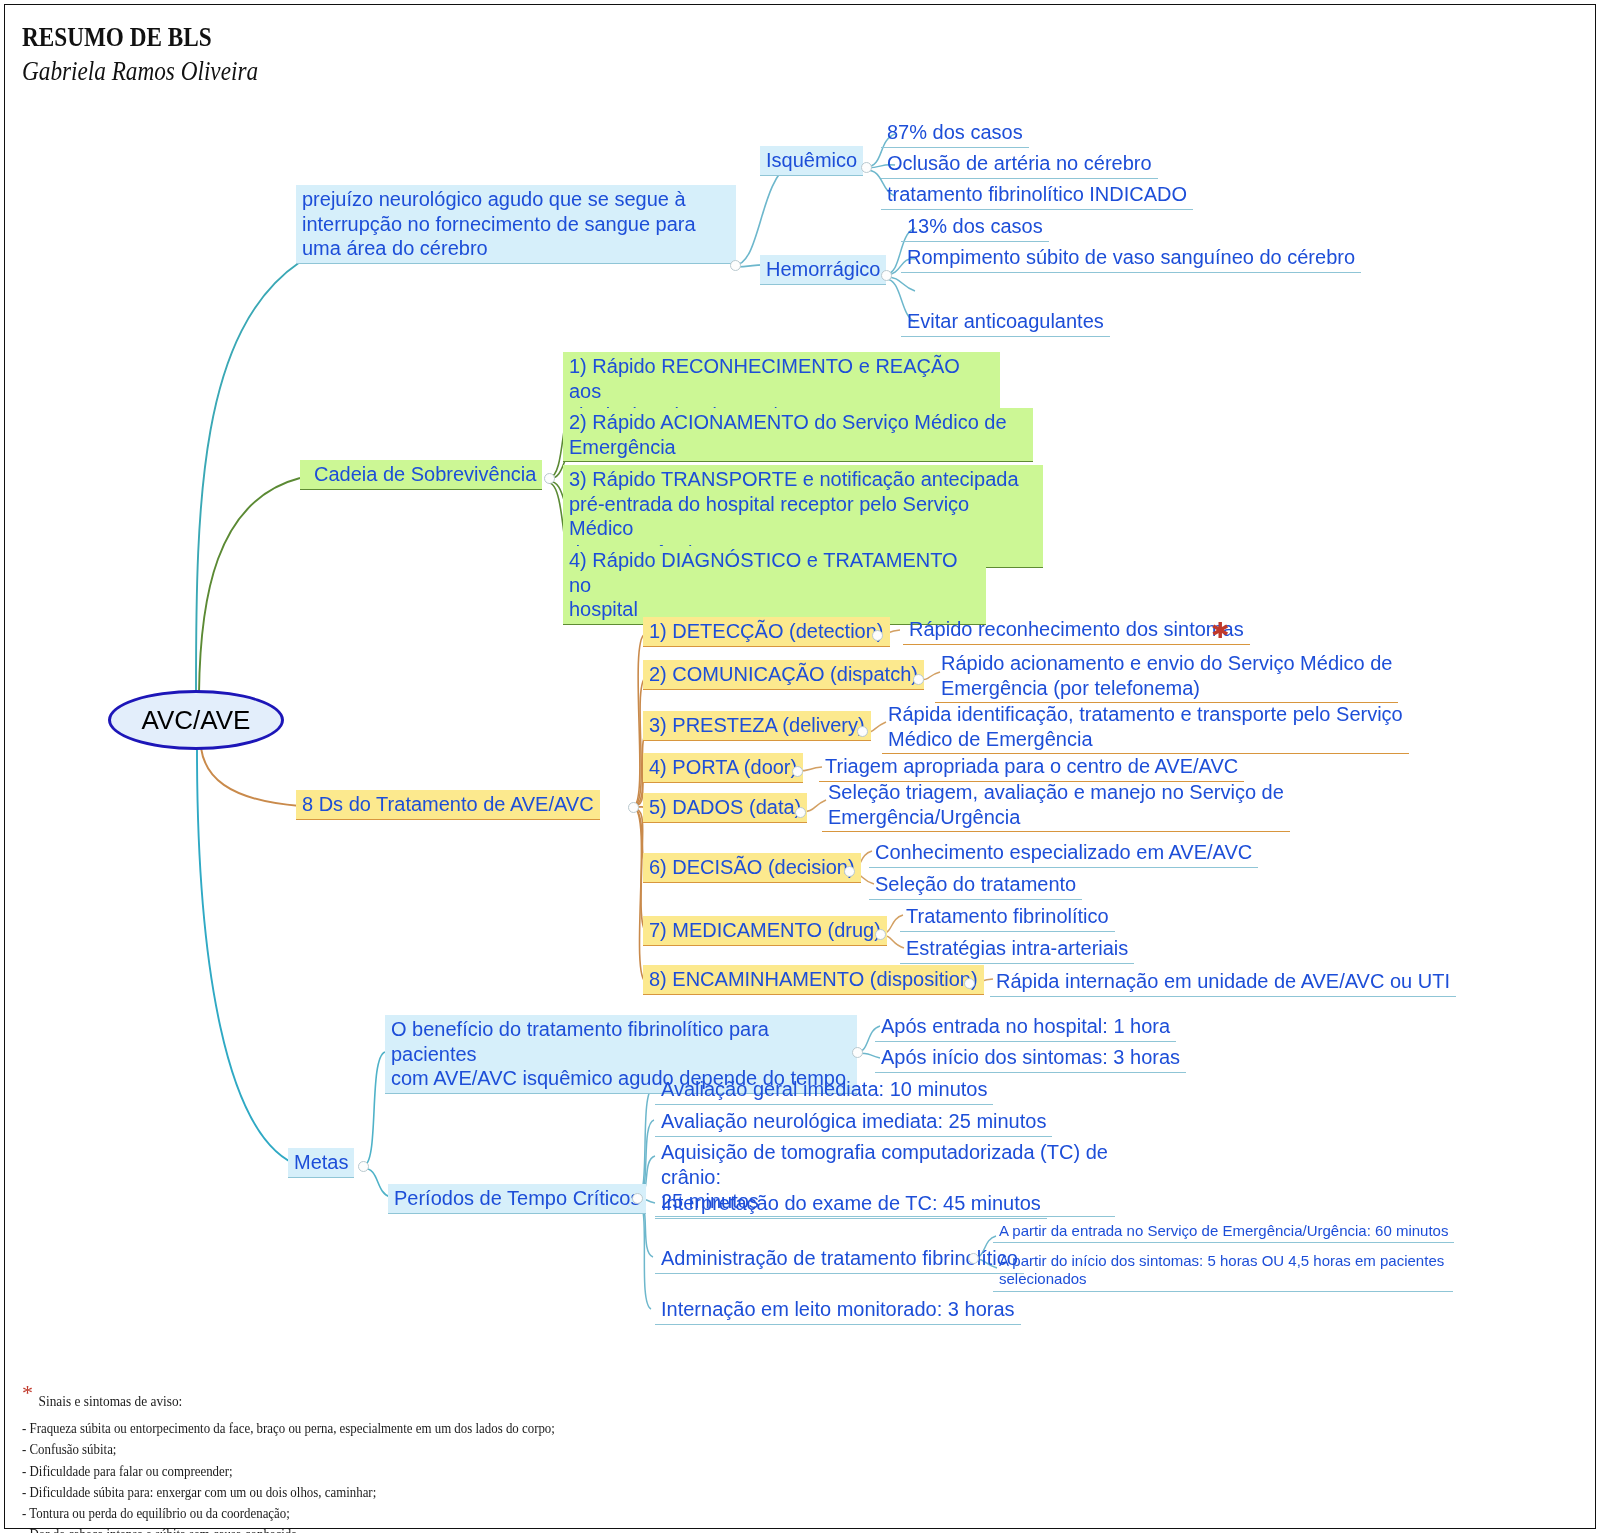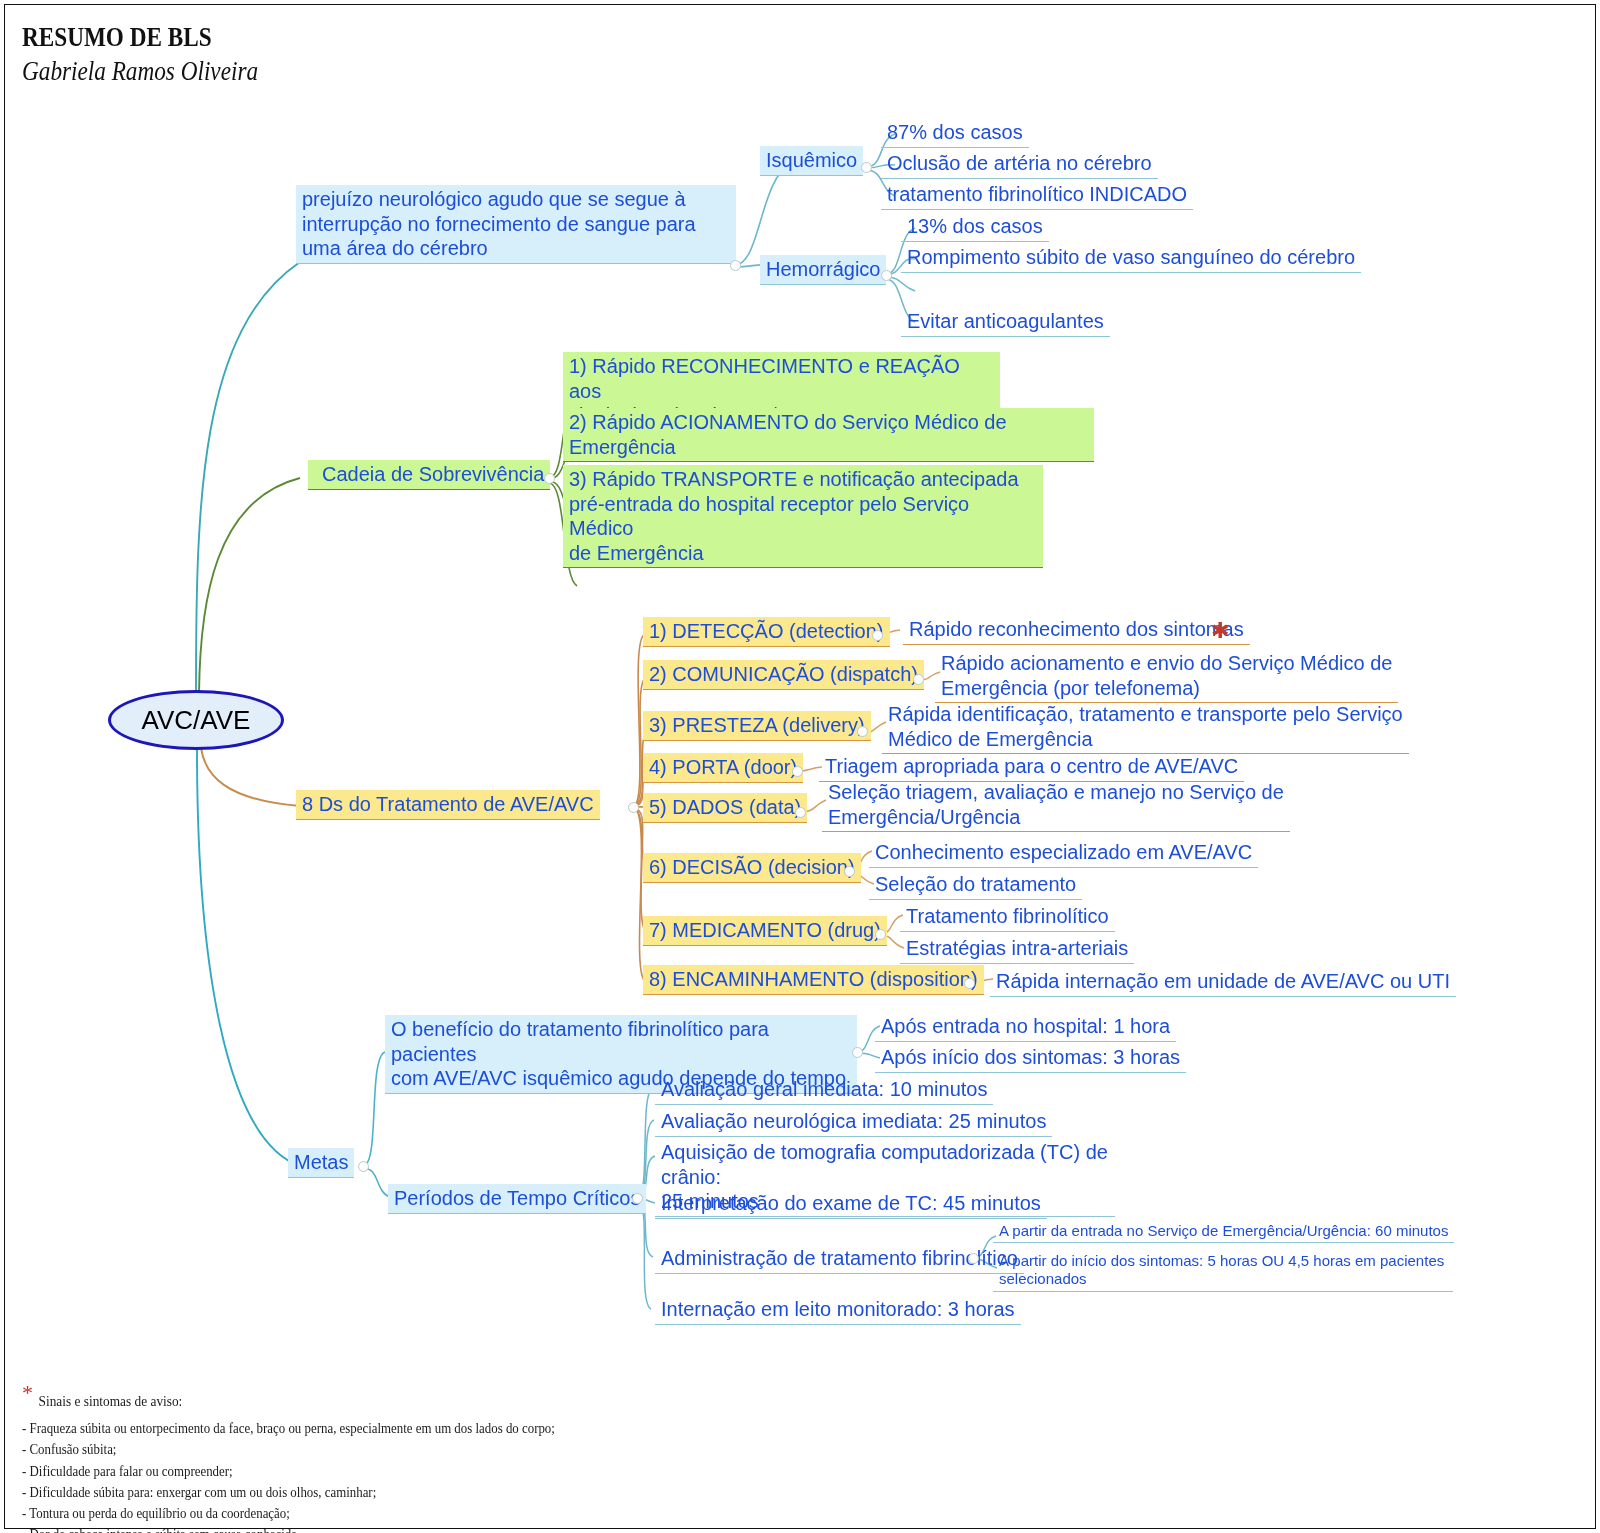--- a/index.html
+++ b/index.html
@@ -170,30 +170,32 @@
   <div class="node n-plain ul-cyan" style="left:881px;top:118px;">87% dos casos</div>
   <div class="node n-plain ul-cyan" style="left:881px;top:149px;">Oclusão de artéria no cérebro</div>
   <div class="node n-plain ul-cyan" style="left:881px;top:180px;">tratamento fibrinolítico INDICADO</div>
 
   <div class="node n-cyanfill ul-cyan" style="left:760px;top:255px;">Hemorrágico</div>
   <div class="dot" style="left:881px;top:270px;"></div>
   <div class="node n-plain ul-cyan" style="left:901px;top:212px;">13% dos casos</div>
   <div class="node n-plain ul-cyan" style="left:901px;top:243px;">Rompimento súbito de vaso sanguíneo do cérebro</div>
   <div class="node n-plain ul-cyan" style="left:901px;top:307px;">Evitar anticoagulantes</div>
 
-  <div class="node n-greenfill ul-green" style="left:308px;top:460px;padding-left:14px;">Cadeia de Sobrevivência</div>
+  <div class="node n-greenfill ul-green" style="left:300px;top:460px;padding-left:14px;">Cadeia de Sobrevivência</div>
   <div class="dot" style="left:544px;top:473px;"></div>
 
   <div class="node n-greenfill ul-green" style="left:563px;top:352px;width:437px;">1) Rápido RECONHECIMENTO e REAÇÃO aos
 sinais de aviso do AVE/AVC</div>
-  <div class="node n-greenfill ul-green" style="left:563px;top:408px;width:531px;">2) Rápido ACIONAMENTO do Serviço Médico de
+  <div class="node n-greenfill ul-green" style="left:563px;top:408px;width:470px;">2) Rápido ACIONAMENTO do Serviço Médico de
 Emergência</div>
   <div class="node n-greenfill ul-green" style="left:563px;top:465px;width:480px;">3) Rápido TRANSPORTE e notificação antecipada
 pré-entrada do hospital receptor pelo Serviço Médico
 de Emergência</div>
+  <div class="node n-greenfill ul-green" style="left:563px;top:546px;width:423px;">4) Rápido DIAGNÓSTICO e TRATAMENTO no
+hospital</div>
 
   <div class="node n-yellowfill ul-orange" style="left:296px;top:790px;">8 Ds do Tratamento de AVE/AVC</div>
   <div class="dot" style="left:628px;top:802px;"></div>
 
   <div class="node n-yellowfill ul-orange" style="left:643px;top:617px;">1) DETECÇÃO (detection)</div>
   <div class="dot" style="left:872px;top:630px;"></div>
   <div class="node n-plain ul-orange" style="left:903px;top:615px;">Rápido reconhecimento dos sintomas</div>
   <div class="asterisk" style="left:1211px;top:618px;">✱</div>
 
   <div class="node n-yellowfill ul-orange" style="left:643px;top:660px;">2) COMUNICAÇÃO (dispatch)</div>

